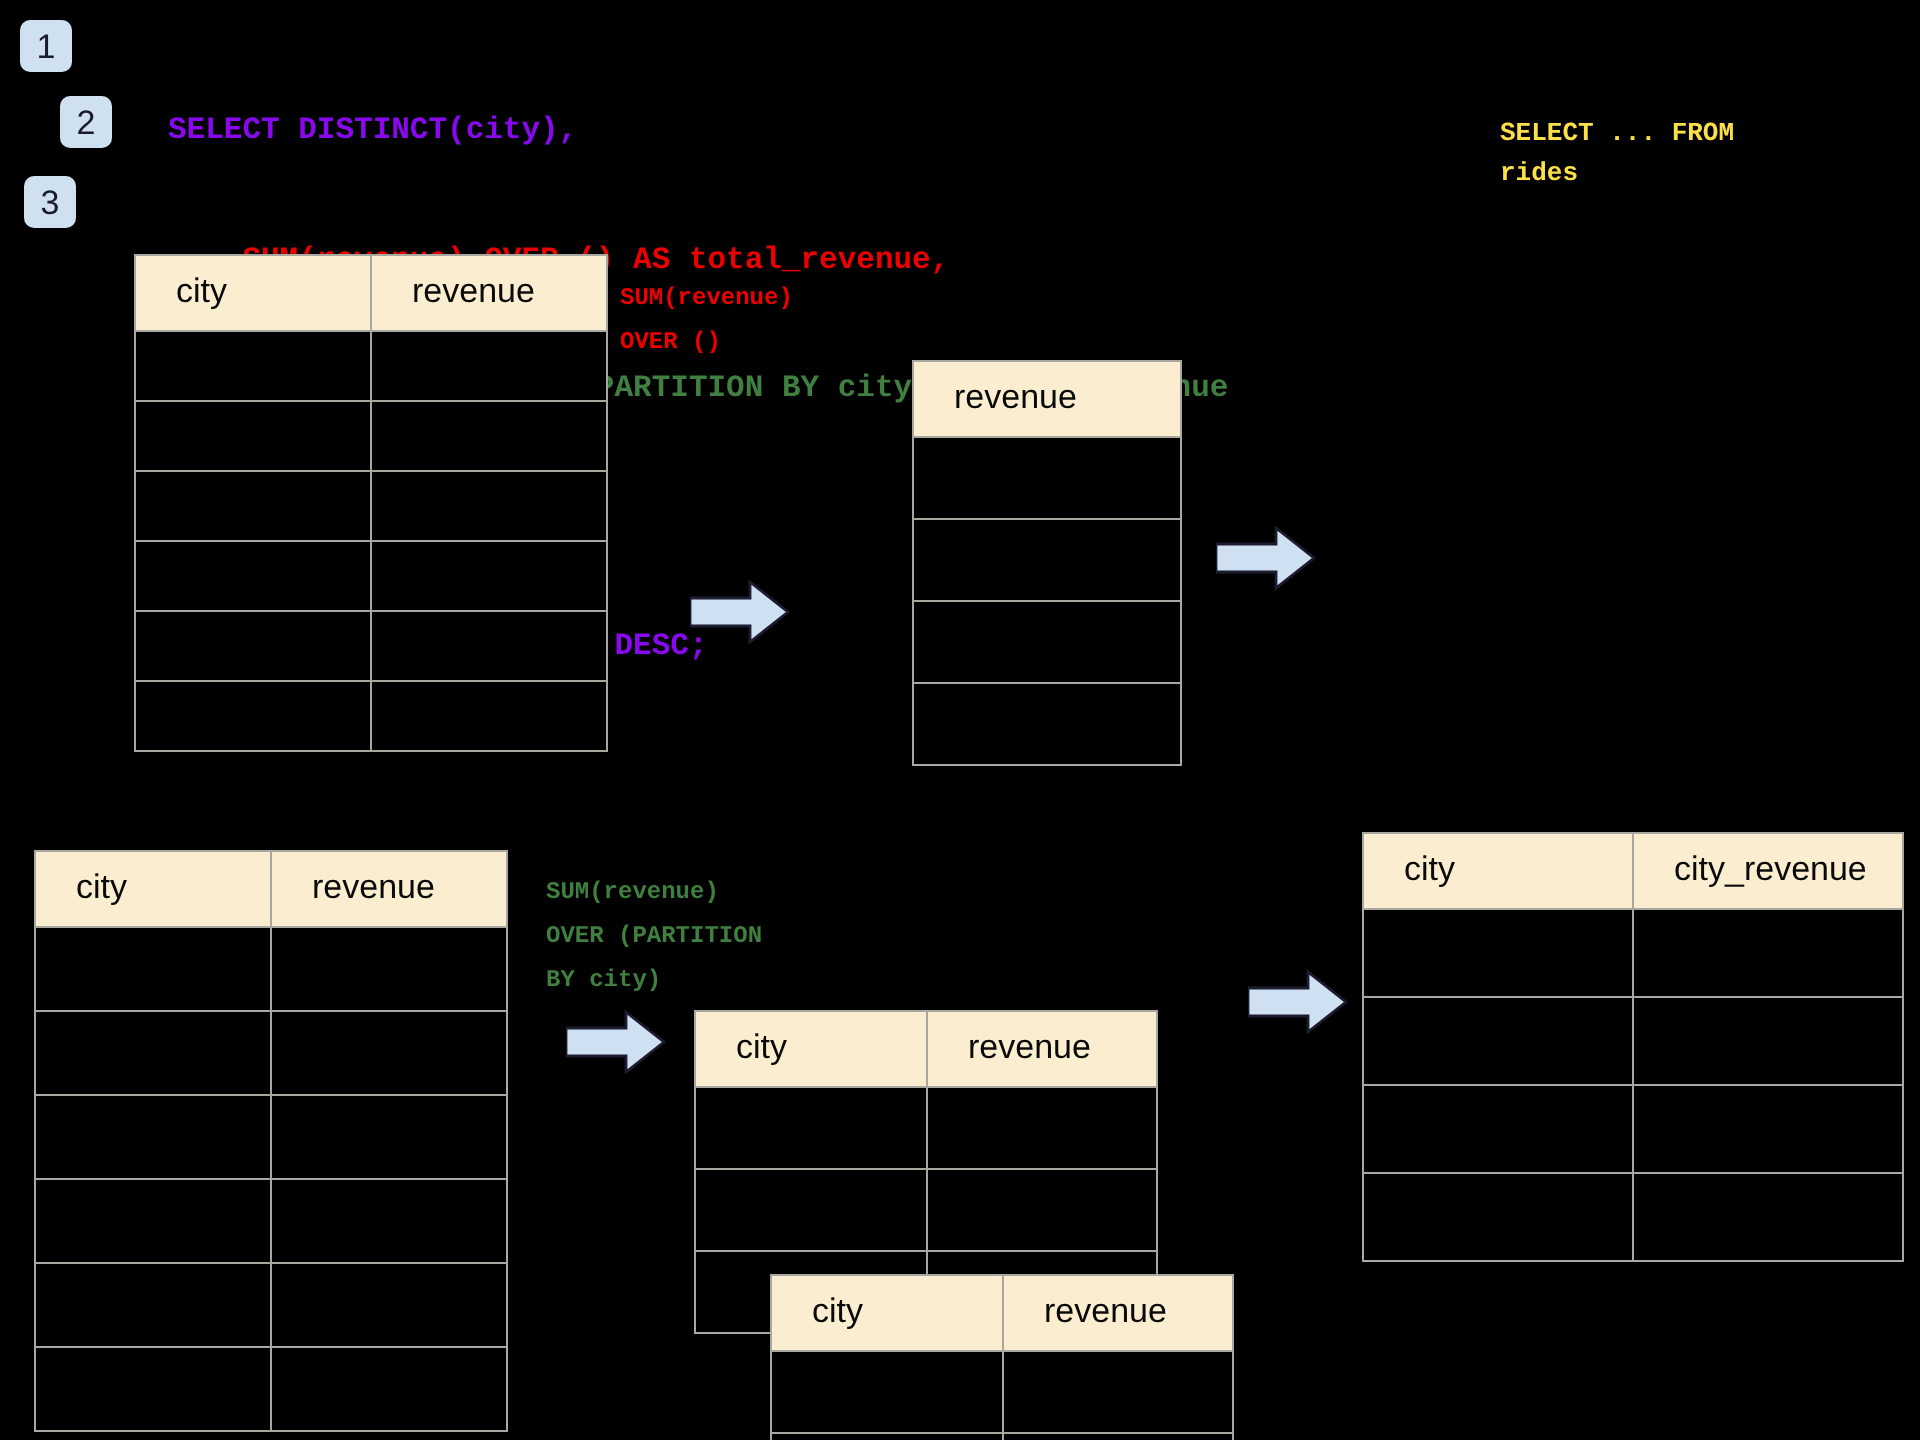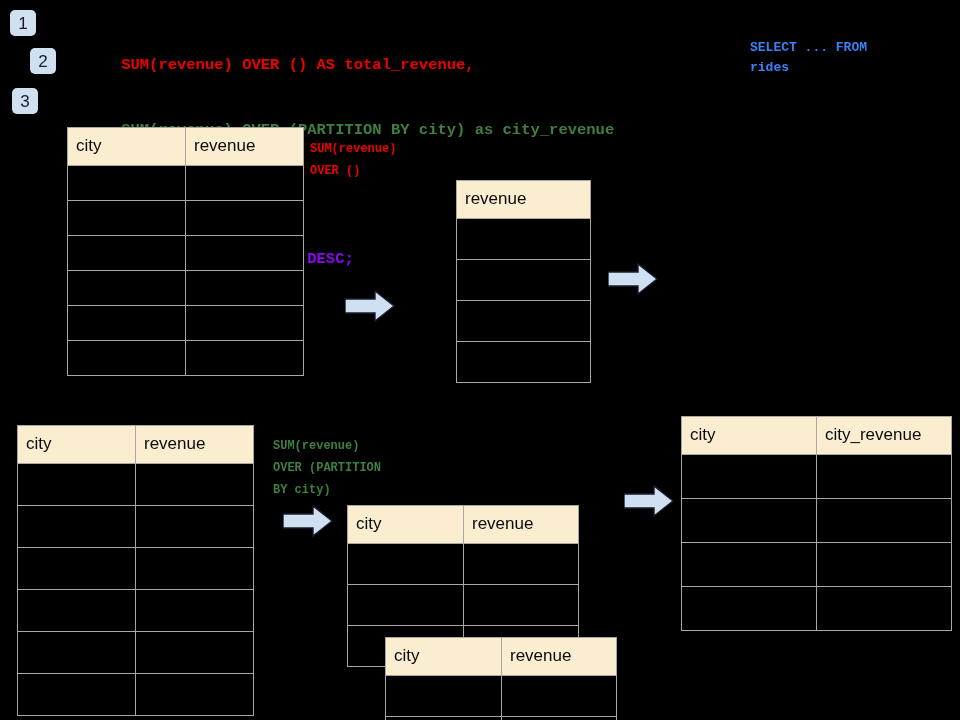--- a/index.html
+++ b/index.html
@@ -48,23 +48,24 @@
   .c-violet { color: #8a08f0; }
   .c-red    { color: #ee0000; }
   .c-green  { color: #3f7f3f; }
 
   .side-note {
     position: absolute;
     font-family: "Liberation Mono", "DejaVu Sans Mono", monospace;
     font-size: 13px;
     font-weight: bold;
     line-height: 20px;
-    color: #3b82f6;
+    color: #fde047;
     white-space: pre-wrap;
     width: 160px;
+    margin-top: 19px;
   }
 
   
   .annot {
     position: absolute;
     font-family: "Liberation Mono", "DejaVu Sans Mono", monospace;
     font-size: 12px;
     font-weight: bold;
     line-height: 22px;
     white-space: pre;
@@ -82,21 +83,21 @@
     border: 1px solid #a8a8a0;
     padding: 0;
     margin: 0;
   }
   .tbl th {
     background: #fbeed0;
     color: #0a0a0a;
     font-weight: normal;
     font-size: 17px;
     text-align: left;
-    padding: 4px 0 5px 8px;
+    padding: 4px 0 5px 20px;
     height: 28px;
     vertical-align: middle;
   }
   .tbl td {
     background: #000000;
     height: 34px;
   }
 
   
   .arrow {
@@ -107,20 +108,21 @@
 </head>
 <body>
 
 <div id="stage">
 
   <div class="step-badge" style="left:10px;  top:10px;">1</div>
   <div class="step-badge" style="left:30px;  top:48px;">2</div>
   <div class="step-badge" style="left:12px;  top:88px;">3</div>
 
   <div class="sql-block" style="left:84px; top:12px;">
+    <div class="sql-line c-violet">SELECT DISTINCT(city),</div>
     <div class="sql-line c-red">    SUM(revenue) OVER () AS total_revenue,</div>
     <div class="sql-line c-green">    SUM(revenue) OVER (PARTITION BY city) as city_revenue</div>
     <div class="sql-line c-violet">  FROM rides</div>
     <div class="sql-line c-violet">  ORDER by city_revenue DESC;</div>
   </div>
 
   <div class="side-note" style="left:750px; top:38px;">SELECT ... FROM rides</div>
 
   <div class="annot c-red" style="left:310px; top:138px;">SUM(revenue)
 OVER ()</div>

